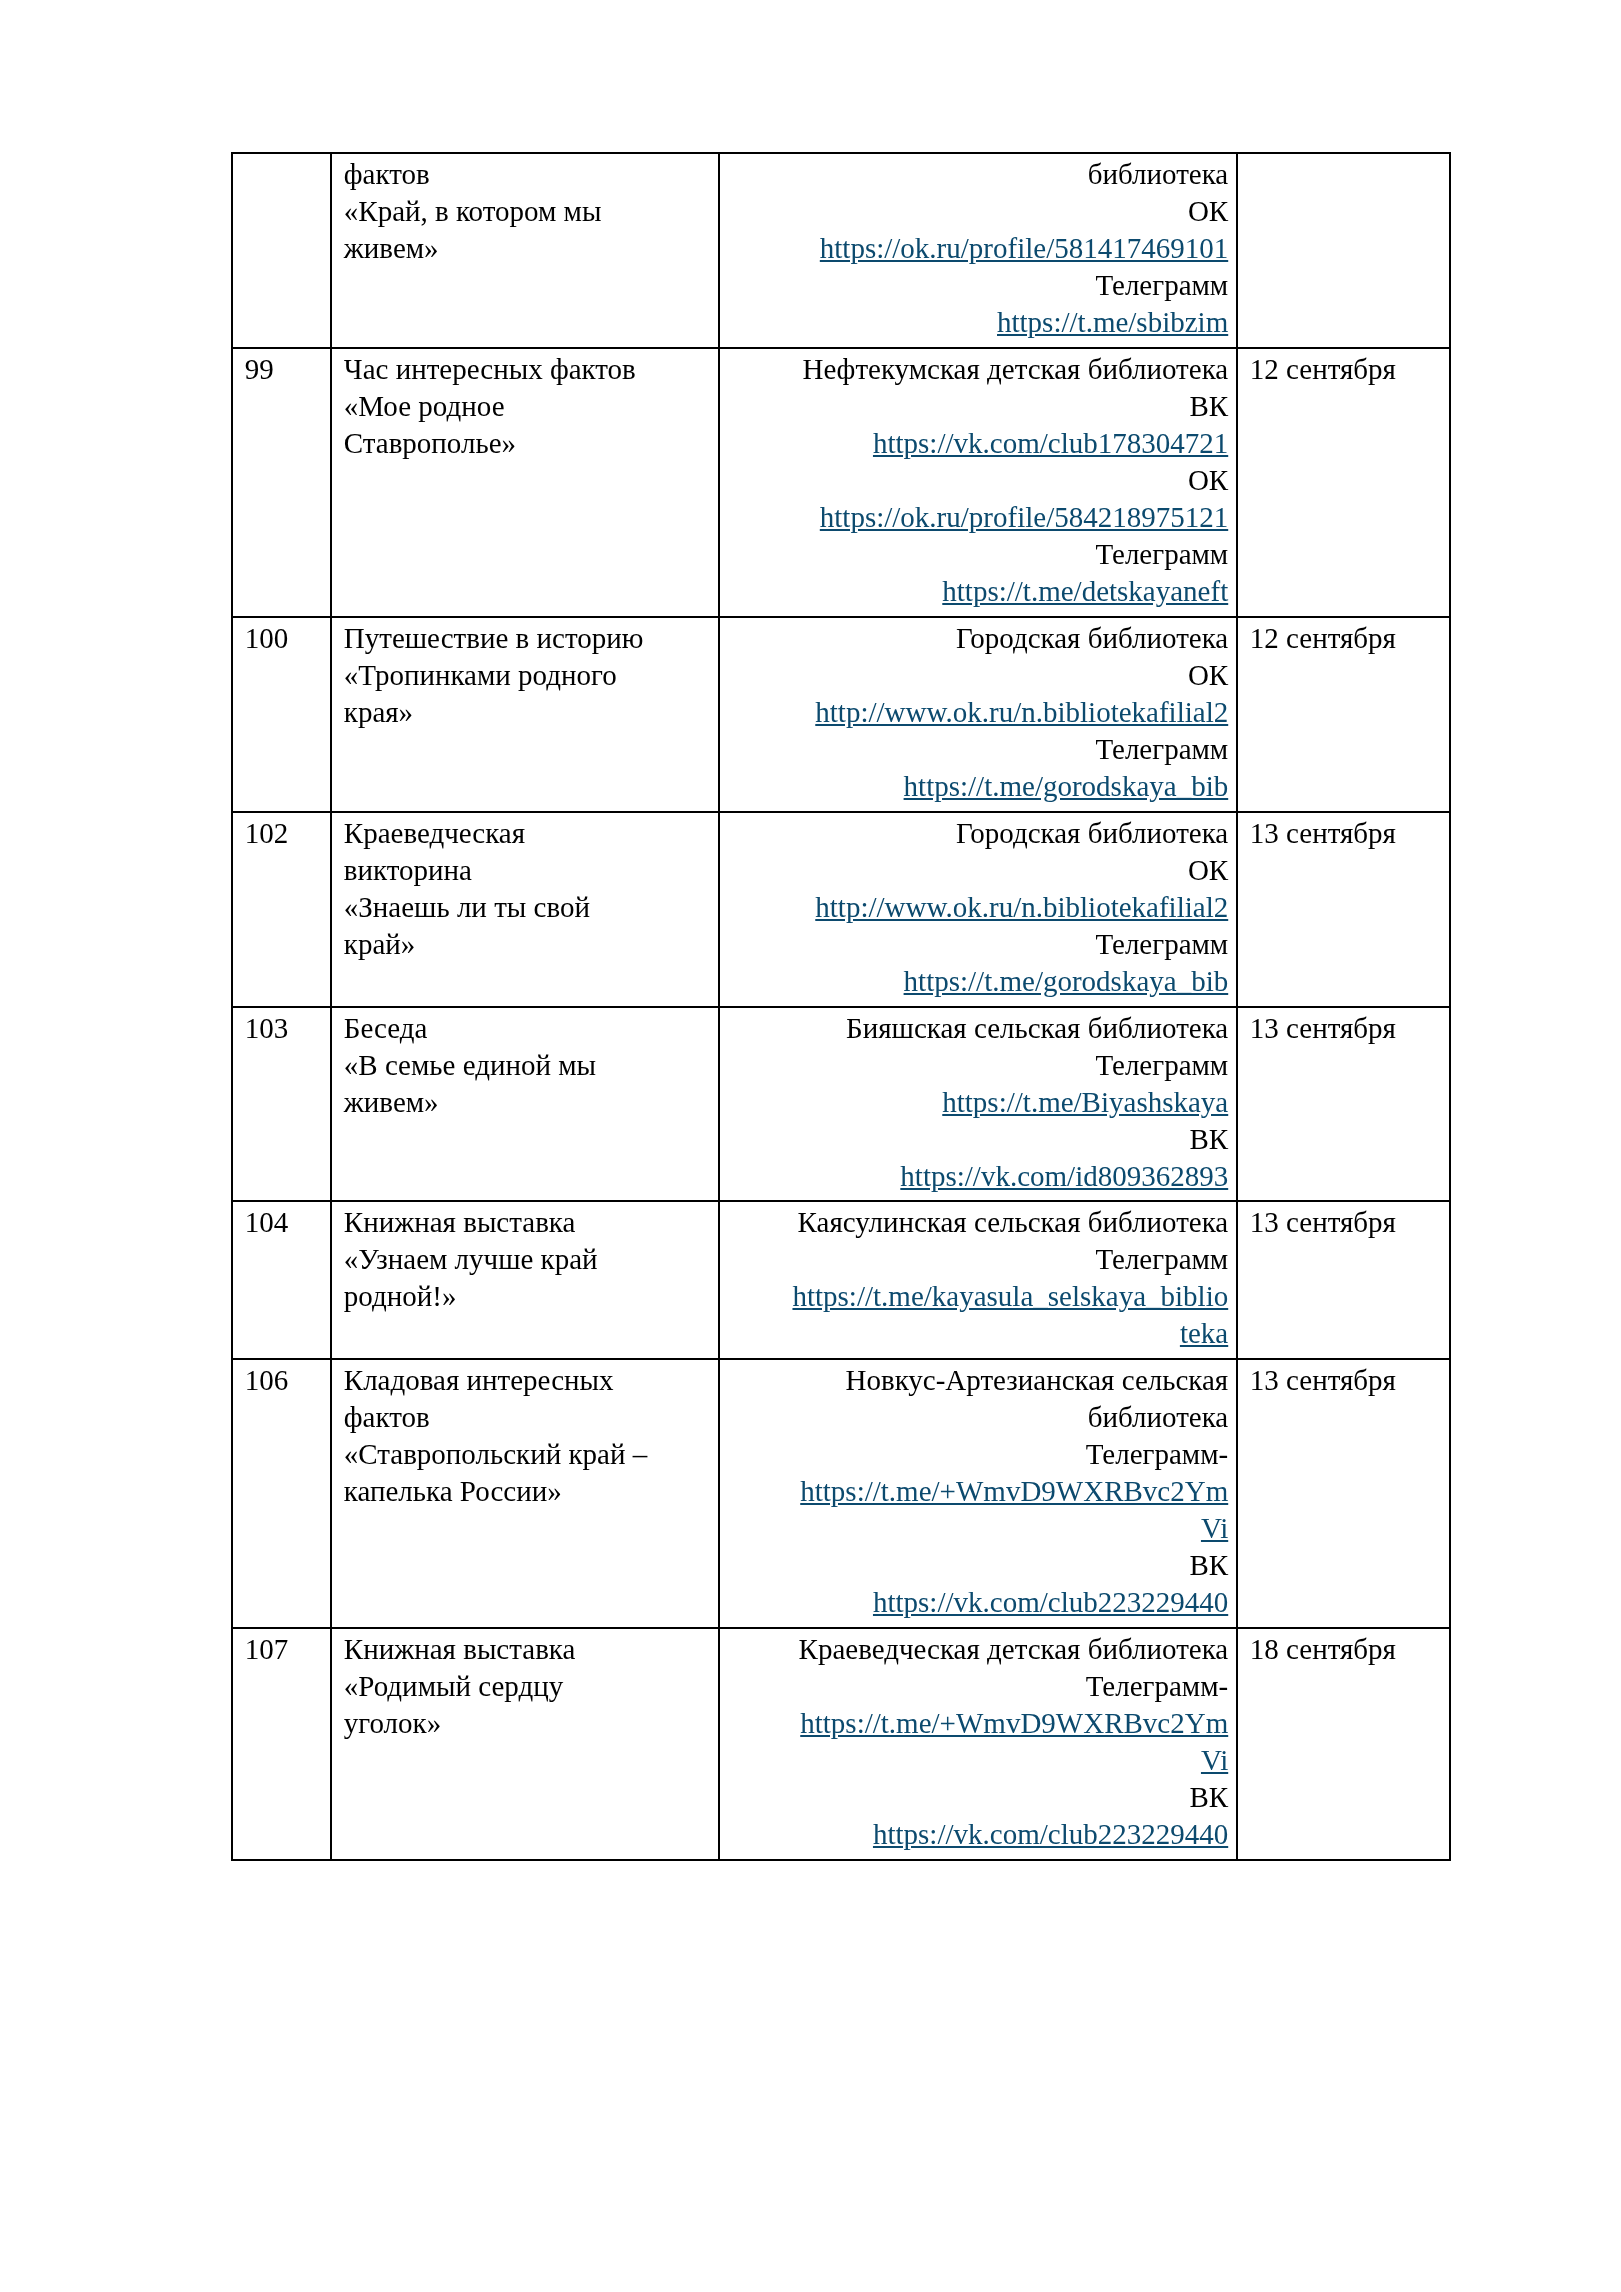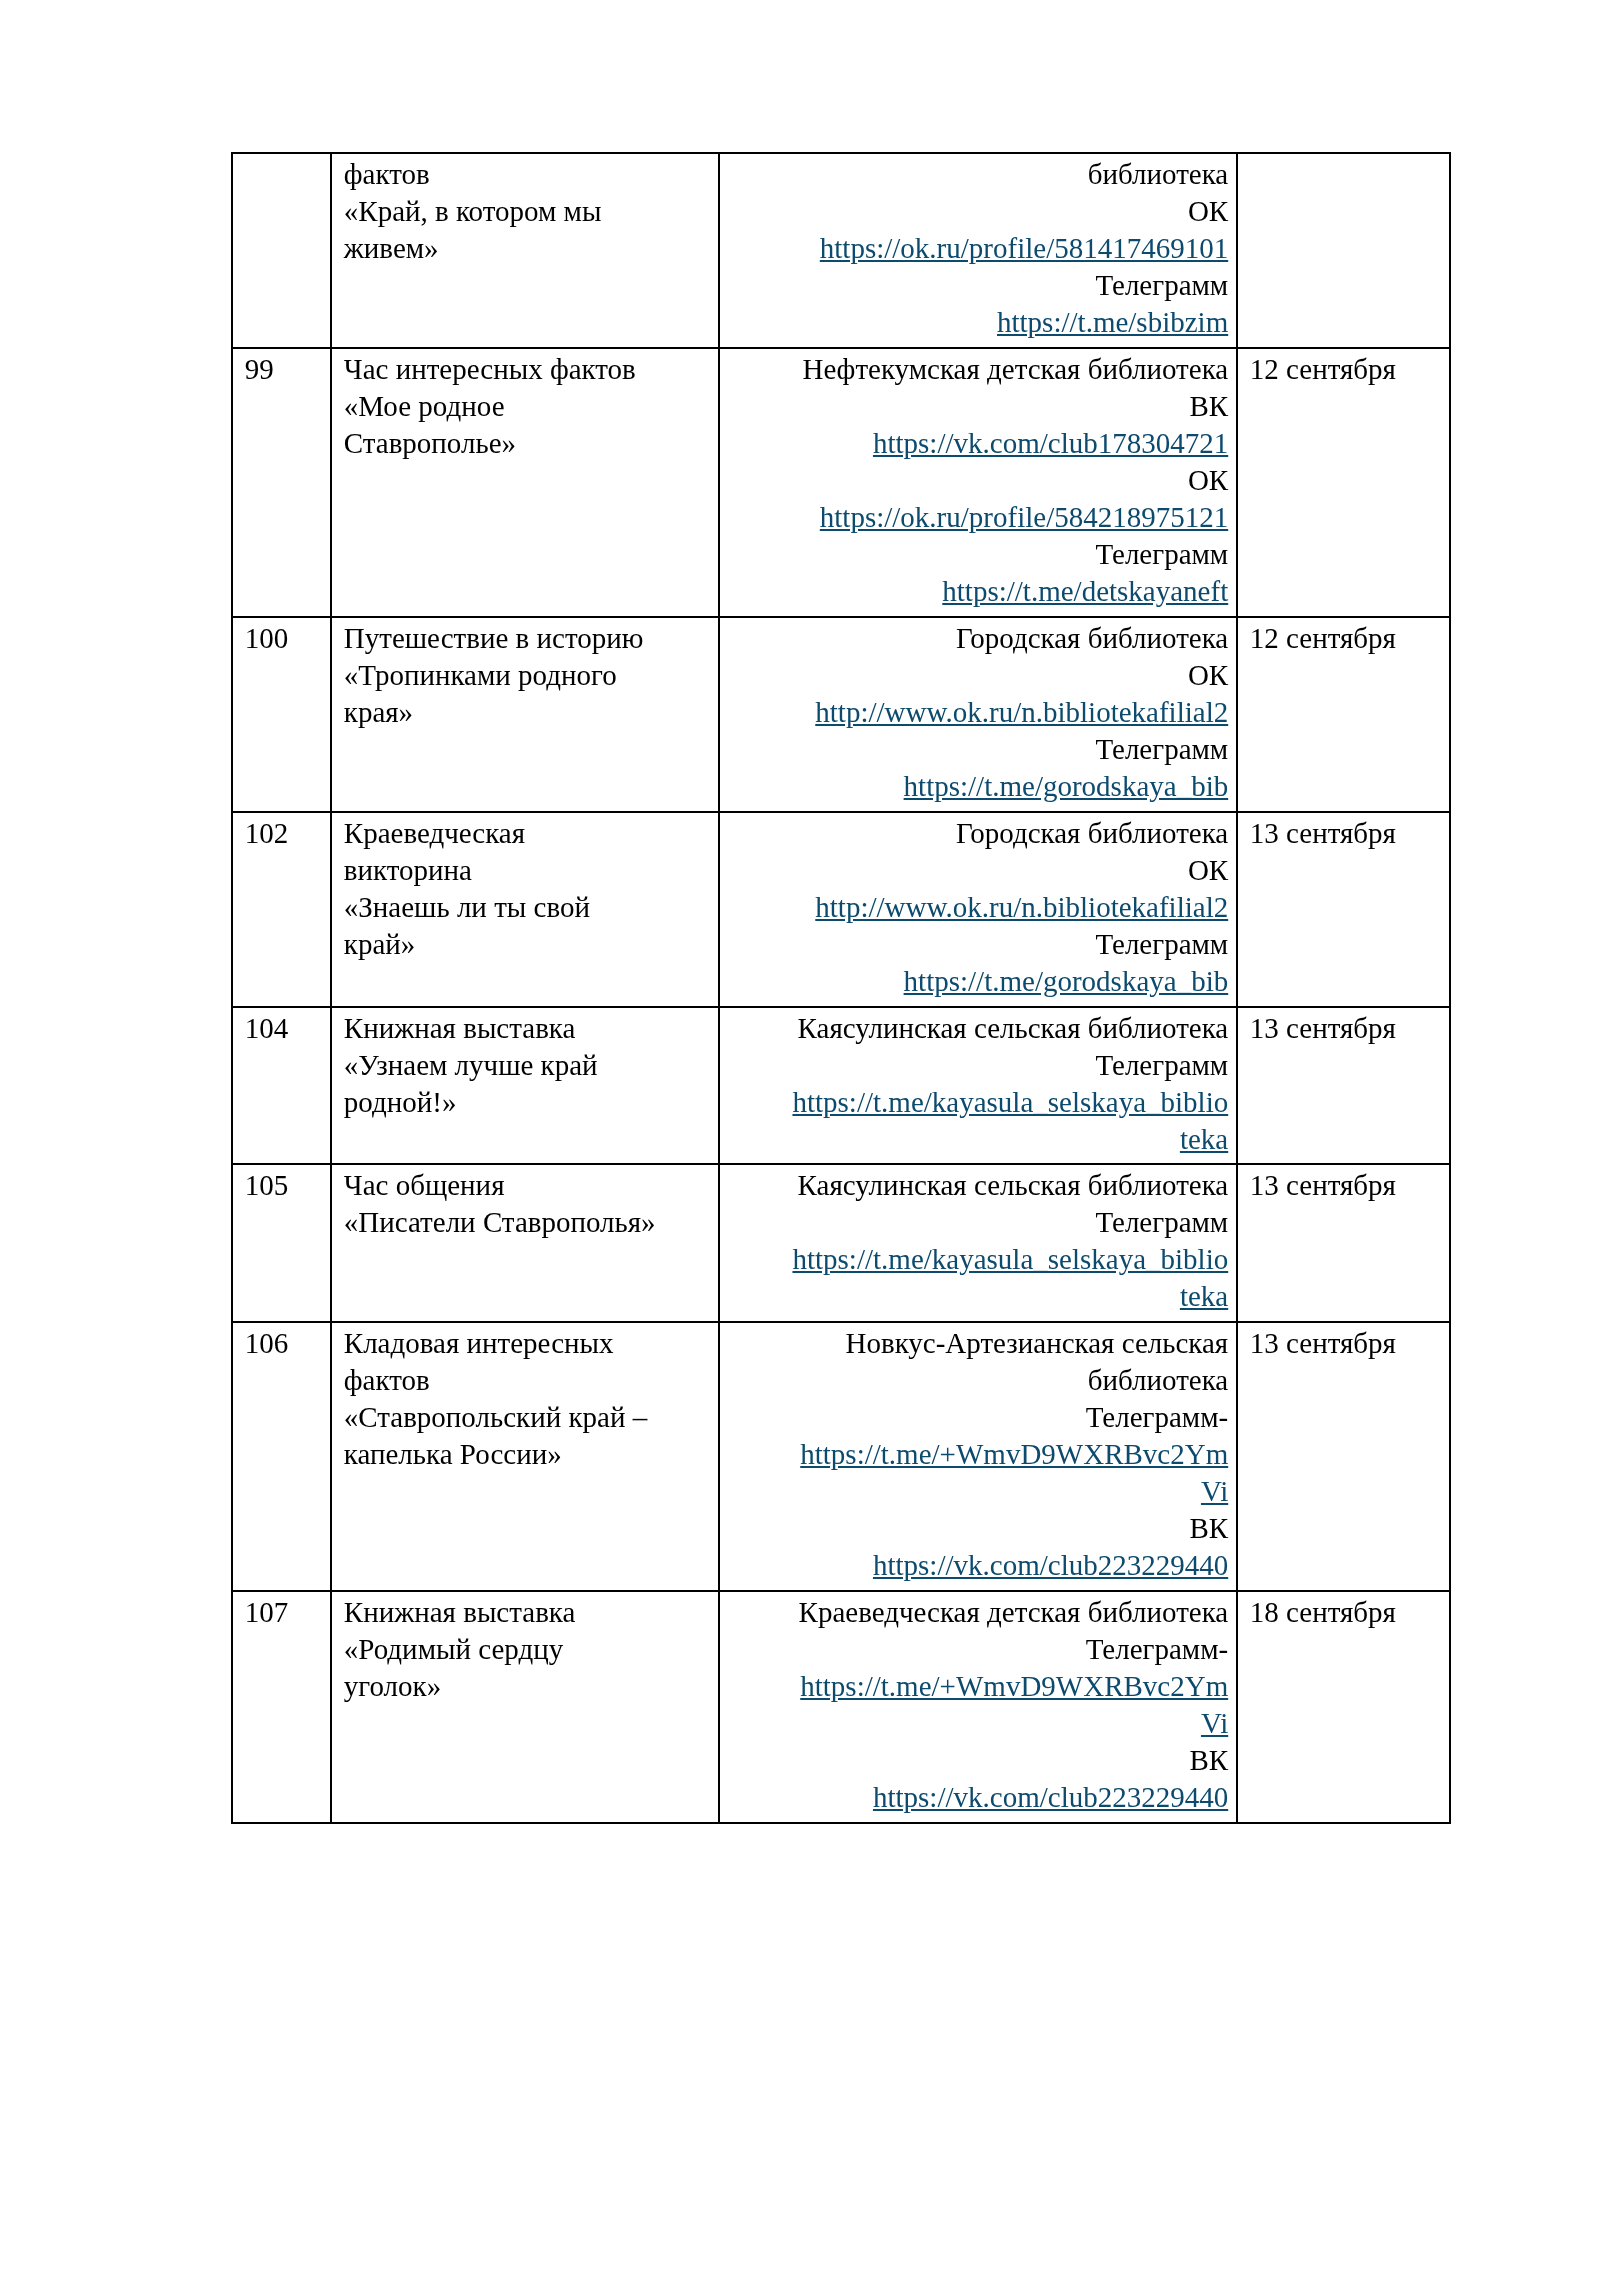--- a/index.html
+++ b/index.html
@@ -97,32 +97,32 @@
           <tr>
             <td>102</td>
             <td>Краеведческая
 викторина
 «Знаешь ли ты свой
 край»</td>
             <td><div class="seg">Городская библиотека</div><div class="seg">ОК</div><div class="seg"><a class="src-link">http://www.ok.ru/n.bibliotekafilial2</a></div><div class="seg">Телеграмм</div><div class="seg"><a class="src-link">https://t.me/gorodskaya_bib</a></div></td>
             <td>13 сентября</td>
           </tr>
           <tr>
+            <td>103</td>
+            <td>Беседа
+«В семье единой мы
+живем»</td>
+            <td><div class="seg">Бияшская сельская библиотека</div><div class="seg">Телеграмм</div><div class="seg"><a class="src-link">https://t.me/Biyashskaya</a></div><div class="seg">ВК</div><div class="seg"><a class="src-link">https://vk.com/id809362893</a></div></td>
+            <td>13 сентября</td>
+          </tr>
+          <tr>
             <td>104</td>
             <td>Книжная выставка
 «Узнаем лучше край
 родной!»</td>
-            <td><div class="seg">Каясулинская сельская библиотека</div><div class="seg">Телеграмм</div><div class="seg"><a class="src-link">https://t.me/kayasula_selskaya_biblio
-teka</a></div></td>
-            <td>13 сентября</td>
-          </tr>
-          <tr>
-            <td>105</td>
-            <td>Час общения
-«Писатели Ставрополья»</td>
             <td><div class="seg">Каясулинская сельская библиотека</div><div class="seg">Телеграмм</div><div class="seg"><a class="src-link">https://t.me/kayasula_selskaya_biblio
 teka</a></div></td>
             <td>13 сентября</td>
           </tr>
           <tr>
             <td>106</td>
             <td>Кладовая интересных
 фактов
 «Ставропольский край –
 капелька России»</td>

